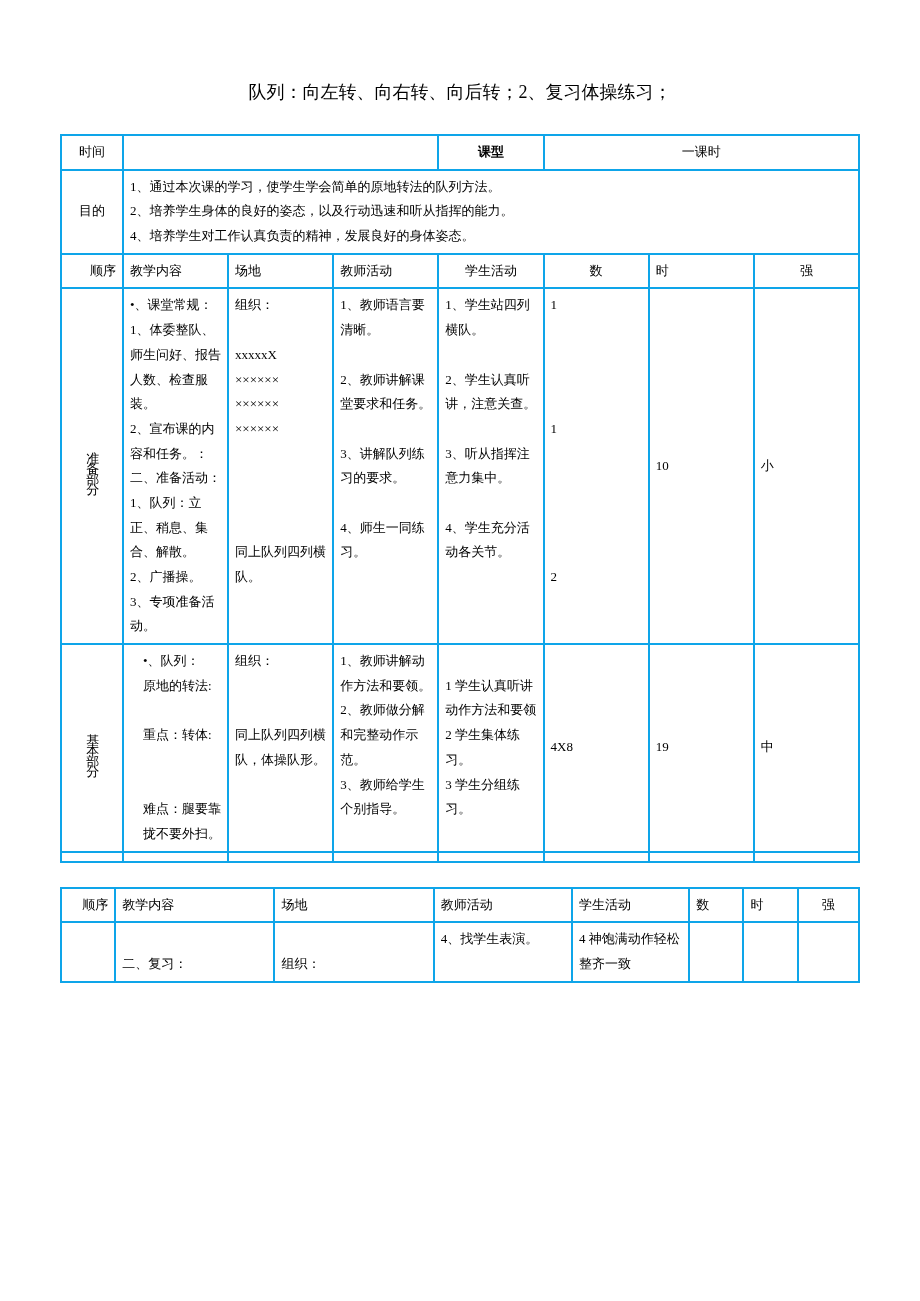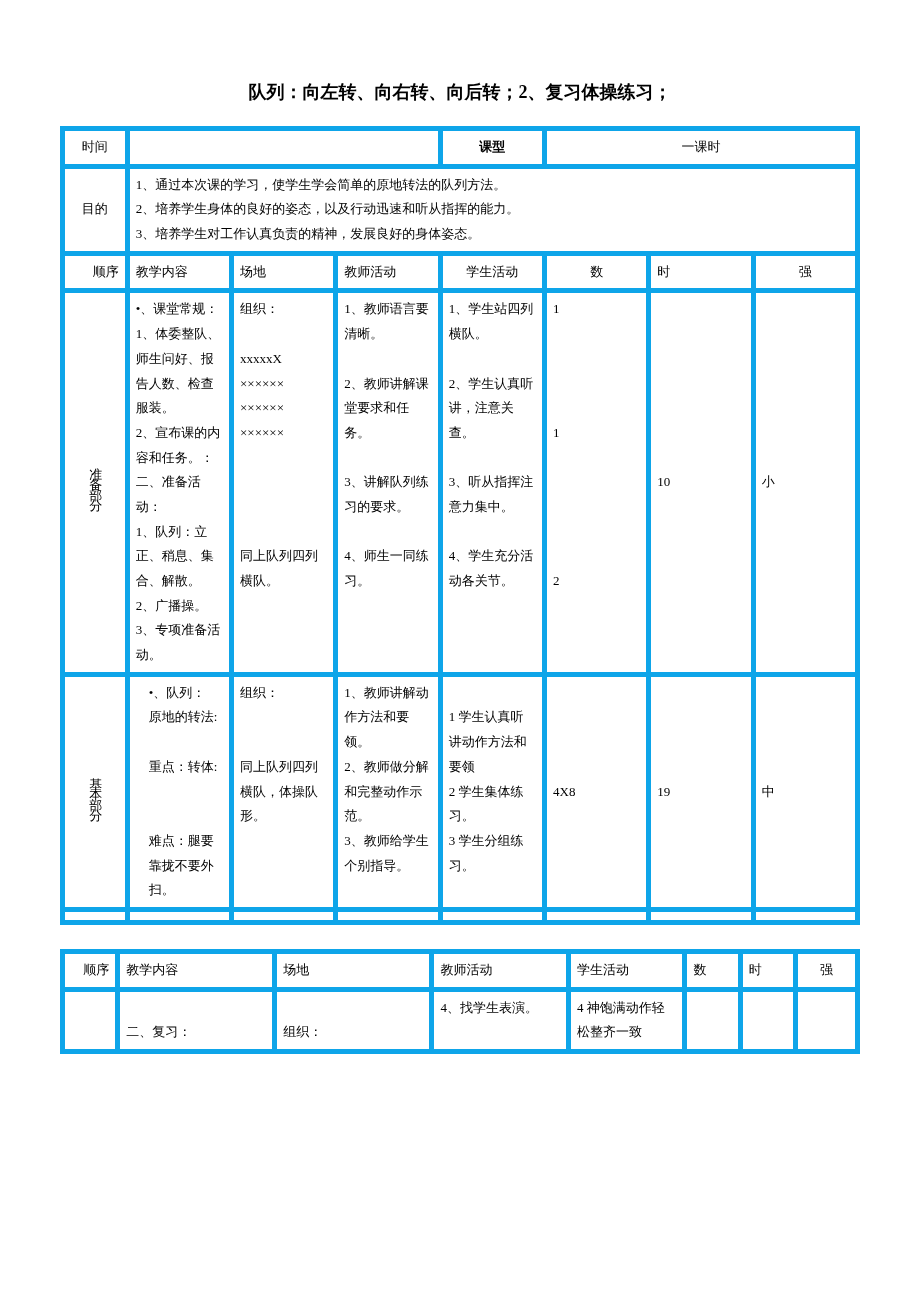--- a/index.html
+++ b/index.html
@@ -8,30 +8,30 @@
     color: #000;
     background: #fff;
     margin: 0;
     padding: 40px 60px;
     width: 920px;
     box-sizing: border-box;
   }
   h1 {
     text-align: center;
     font-size: 18px;
-    font-weight: bold;
-    margin: 40px 0 22px 0;
+    font-weight: normal;
+    margin: 40px 0 30px 0;
   }
   table {
     border-collapse: collapse;
     width: 100%;
     table-layout: fixed;
   }
   td, th {
-    border: 5px solid #0ea5e9;
+    border: 2px solid #0ea5e9;
     padding: 4px 6px;
     vertical-align: top;
     font-size: 13px;
     line-height: 1.9;
     word-break: break-all;
   }
   .col-order   { width: 6%;  text-align: right; vertical-align: middle;}
   .col-content { width: 21%; }
   .col-place   { width: 21%; }
   .col-teacher { width: 18%; }
@@ -59,21 +59,21 @@
     <td class="center" style="font-weight:bold;">课型</td>
     <td colspan="3" class="center">一课时</td>
   </tr>
 
 
   <tr>
     <td class="col-order center vcenter">目的</td>
     <td colspan="7">
       <div>1、通过本次课的学习，使学生学会简单的原地转法的队列方法。</div>
       <div>2、培养学生身体的良好的姿态，以及行动迅速和听从指挥的能力。</div>
-      <div>3、培养学生对工作认真负责的精神，发展良好的身体姿态。</div>
+      <div>4、培养学生对工作认真负责的精神，发展良好的身体姿态。</div>
     </td>
   </tr>
 
   <tr>
     <td class="col-order">顺序</td>
     <td class="col-content">教学内容</td>
     <td class="col-place">场地</td>
     <td class="col-teacher">教师活动</td>
     <td class="col-student center">学生活动</td>
     <td class="col-num center">数</td>

